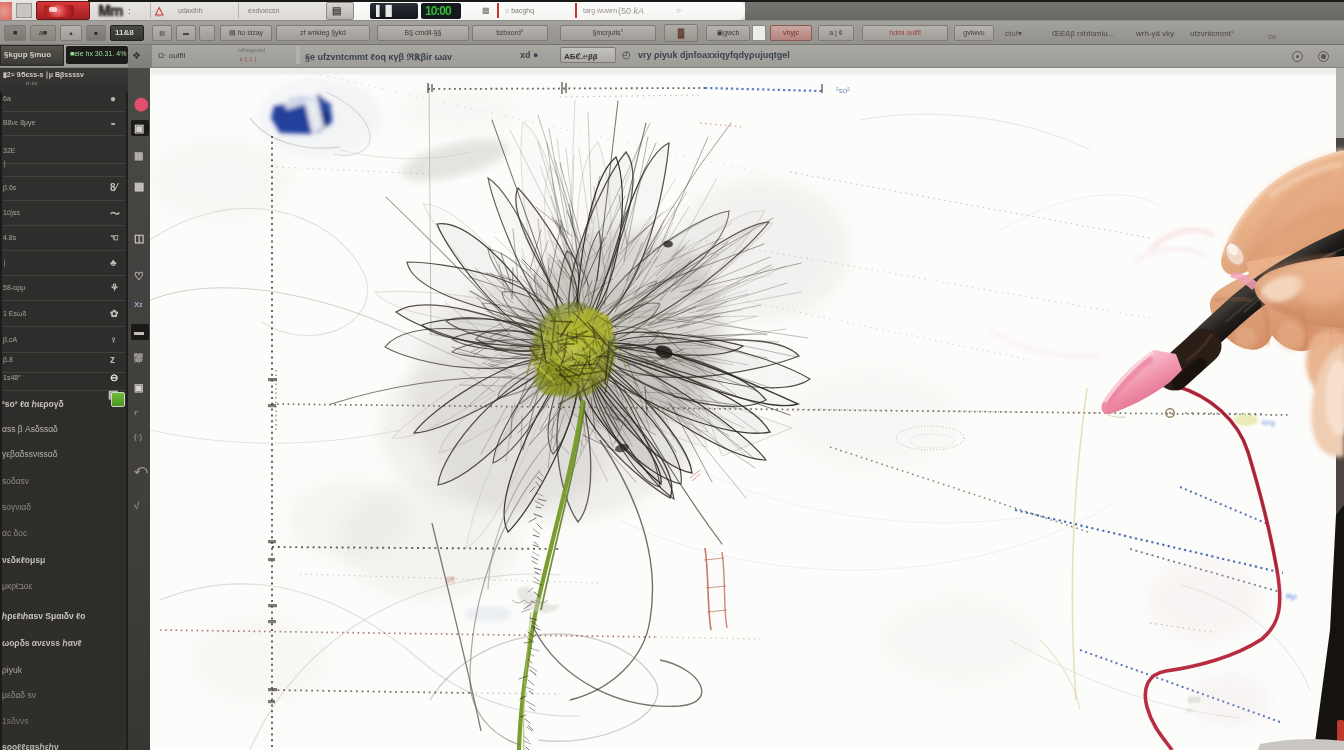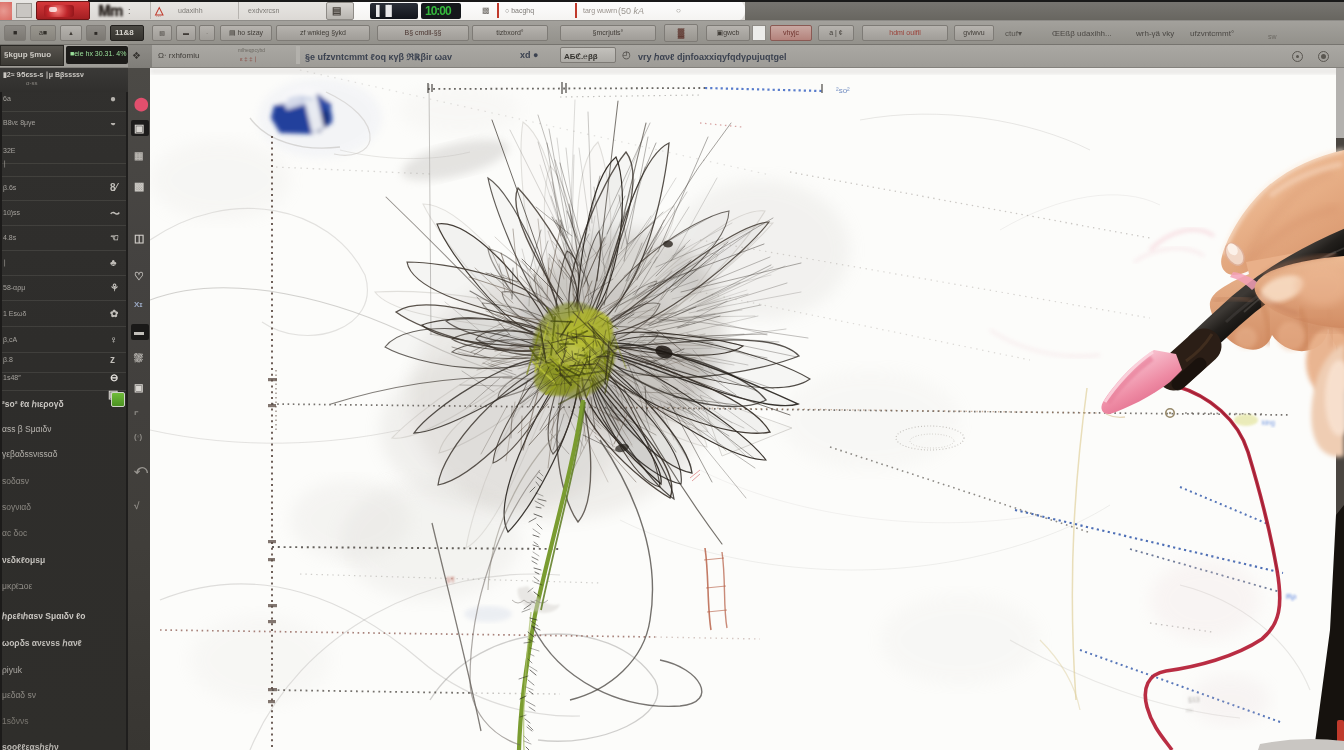--- a/index.html
+++ b/index.html
@@ -55,42 +55,42 @@
 <div class="abs" style="left:472px;top:25px;width:76px;height:16px;background:linear-gradient(#b6b3ae,#a09d98);border:1px solid #7e7b76;border-radius:2px;overflow:hidden;text-align:center;font-size:7px;color:#403c37;line-height:14px;filter:blur(0.5px);letter-spacing:0px;white-space:nowrap">tizbxord°</div>
 <div class="abs" style="left:560px;top:25px;width:96px;height:16px;background:linear-gradient(#b6b3ae,#a09d98);border:1px solid #7e7b76;border-radius:2px;overflow:hidden;text-align:center;font-size:7px;color:#403c37;line-height:14px;filter:blur(0.5px);letter-spacing:0px;white-space:nowrap">§mcrjutls°</div>
 <div class="abs" style="left:664px;top:24px;width:34px;height:18px;background:linear-gradient(#b0ada8,#98958f);border:1px solid #7e7b76;border-radius:2px;overflow:hidden;text-align:center;font-size:9px;color:#5a3028;line-height:16px;filter:blur(0.5px);letter-spacing:0px;white-space:nowrap">▓</div>
 <div class="abs" style="left:706px;top:25px;width:44px;height:16px;background:linear-gradient(#b6b3ae,#a09d98);border:1px solid #7e7b76;border-radius:2px;overflow:hidden;text-align:center;font-size:7px;color:#403c37;line-height:14px;filter:blur(0.5px);letter-spacing:0px;white-space:nowrap">▣gwcb</div>
 <div class="abs" style="left:752px;top:25px;width:14px;height:16px;background:#ececea;border:1px solid #8e8b86;"></div>
 <div class="abs" style="left:770px;top:25px;width:42px;height:16px;background:linear-gradient(#c9a8a2,#b4837c);border:1px solid #8a5a54;border-radius:2px;overflow:hidden;text-align:center;font-size:7px;color:#6e322c;line-height:14px;filter:blur(0.5px);letter-spacing:0px;white-space:nowrap">vhyjc</div>
 <div class="abs" style="left:818px;top:25px;width:36px;height:16px;background:linear-gradient(#b6b3ae,#a09d98);border:1px solid #7e7b76;border-radius:2px;overflow:hidden;text-align:center;font-size:7px;color:#403c37;line-height:14px;filter:blur(0.5px);letter-spacing:0px;white-space:nowrap">a | ¢</div>
 <div class="abs" style="left:862px;top:25px;width:86px;height:16px;background:linear-gradient(#b6b3ae,#a09d98);border:1px solid #7e7b76;border-radius:2px;overflow:hidden;text-align:center;font-size:7px;color:#9a4038;line-height:14px;filter:blur(0.5px);letter-spacing:0px;white-space:nowrap">hdmi oulfll</div>
 <div class="abs" style="left:954px;top:25px;width:40px;height:16px;background:linear-gradient(#b6b3ae,#a09d98);border:1px solid #7e7b76;border-radius:2px;overflow:hidden;text-align:center;font-size:7px;color:#403c37;line-height:14px;filter:blur(0.5px);letter-spacing:0px;white-space:nowrap">gviwvu</div>
 <span class="txt" style="left:1005px;top:29px;font-size:8px;color:#55524d;filter:blur(0.5px);font-weight:400;letter-spacing:0px;opacity:1.0;">ctuf▾</span>
-<span class="txt" style="left:1052px;top:29px;font-size:8px;color:#4a4743;filter:blur(0.55px);font-weight:400;letter-spacing:0px;opacity:1.0;">ŒΕßβ udaxihh...</span>
+<span class="txt" style="left:1052px;top:29px;font-size:8px;color:#4a4743;filter:blur(0.55px);font-weight:400;letter-spacing:0px;opacity:1.0;">ŒΕßβ rxhfomiu...</span>
 <span class="txt" style="left:1136px;top:29px;font-size:8px;color:#4a4743;filter:blur(0.55px);font-weight:400;letter-spacing:0px;opacity:1.0;">wrh-γä vky</span>
 <span class="txt" style="left:1190px;top:29px;font-size:8px;color:#4a4743;filter:blur(0.55px);font-weight:400;letter-spacing:0px;opacity:1.0;">ufzvntcmmt°</span>
 <span class="txt" style="left:1268px;top:33px;font-size:7px;color:#6b6862;filter:blur(0.5px);font-weight:400;letter-spacing:0px;opacity:1.0;">sw</span>
 <div class="abs" style="left:0px;top:45px;width:1344px;height:23px;background:linear-gradient(#aaa8a3,#9d9b96);"></div>
 <div class="abs" style="left:0px;top:67px;width:1344px;height:1px;background:#83817c;"></div>
 <div class="abs" style="left:0px;top:45px;width:64px;height:21px;background:linear-gradient(#57544e,#3b3934);border:1px solid #2a2824;"></div>
 <span class="txt" style="left:4px;top:50px;font-size:8px;color:#cfccc6;filter:blur(0.55px);font-weight:700;letter-spacing:0px;opacity:1.0;">§kgup §muo</span>
 <div class="abs" style="left:66px;top:46px;width:62px;height:18px;background:#1d1c1a;border-radius:2px;"></div>
 <span class="txt" style="left:70px;top:50px;font-size:7px;color:#9adf9a;filter:blur(0.5px);font-weight:400;letter-spacing:0px;opacity:1.0;">■eie hx 30.31. 4%</span>
 <div class="abs" style="left:128px;top:45px;width:24px;height:23px;background:linear-gradient(#8e8c87,#7f7d78);"></div>
 <span class="txt" style="left:132px;top:50px;font-size:10px;color:#35332f;filter:blur(0.5px);font-weight:400;letter-spacing:0px;opacity:1.0;">❖</span>
-<span class="txt" style="left:158px;top:51px;font-size:8px;color:#3f3c38;filter:blur(0.5px);font-weight:400;letter-spacing:0px;opacity:1.0;">Ω⋅ rxhfomiu</span>
+<span class="txt" style="left:158px;top:51px;font-size:8px;color:#3f3c38;filter:blur(0.5px);font-weight:400;letter-spacing:0px;opacity:1.0;">Ω⋅ oulfll</span>
 <span class="txt" style="left:238px;top:47px;font-size:5px;color:#6b6862;filter:blur(0.4px);font-weight:400;letter-spacing:0px;opacity:1.0;">mlheqpcybd</span>
 <span class="txt" style="left:240px;top:55px;font-size:6px;color:#8a4a42;filter:blur(0.4px);font-weight:400;letter-spacing:0px;opacity:1.0;">ε ‡ ‡ ∣</span>
 <div class="abs" style="left:296px;top:46px;width:4px;height:18px;background:#b3b1ac;"></div>
 <span class="txt" style="left:305px;top:50px;font-size:9px;color:#3b4250;filter:blur(0.6px);font-weight:700;letter-spacing:0px;opacity:1.0;">§e ufzvntcmmt ℓoq κγβ ℜℝβir ωav</span>
 <span class="txt" style="left:520px;top:50px;font-size:9px;color:#3b4250;filter:blur(0.6px);font-weight:700;letter-spacing:0px;opacity:1.0;text-align:center;">xd ●</span>
 <div class="abs" style="left:560px;top:47px;width:56px;height:16px;background:linear-gradient(#c3c1bc,#adaba6);border:1px solid #7e7b76;border-radius:2px;"></div>
 <span class="txt" style="left:564px;top:50px;font-size:8px;color:#35332f;filter:blur(0.55px);font-weight:700;letter-spacing:0px;opacity:1.0;">АБℭ.℮ββ</span>
 <span class="txt" style="left:622px;top:49px;font-size:10px;color:#3f3c38;filter:blur(0.5px);font-weight:400;letter-spacing:0px;opacity:1.0;">◴</span>
-<span class="txt" style="left:638px;top:50px;font-size:9px;color:#3b4250;filter:blur(0.6px);font-weight:700;letter-spacing:0px;opacity:1.0;">vry ℎανℓ djnfoaxxiqyfqdγρujuqtgel</span>
+<span class="txt" style="left:638px;top:50px;font-size:9px;color:#3b4250;filter:blur(0.6px);font-weight:700;letter-spacing:0px;opacity:1.0;">vry ρiyuk djnfoaxxiqyfqdγρujuqtgel</span>
 <div class="abs" style="left:1292px;top:51px;width:11px;height:11px;border:1.5px solid #5a5751;border-radius:50%;filter:blur(0.4px)"></div>
 <div class="abs" style="left:1296px;top:55px;width:3px;height:3px;background:#5a5751;border-radius:50%;filter:blur(0.3px)"></div>
 <div class="abs" style="left:1318px;top:51px;width:11px;height:11px;border:1.5px solid #5a5751;border-radius:50%;filter:blur(0.4px)"></div>
 <div class="abs" style="left:1321px;top:54px;width:5px;height:5px;background:#5a5751;border-radius:50%;filter:blur(0.3px)"></div>
 <div class="abs" style="left:0px;top:68px;width:128px;height:682px;background:linear-gradient(180deg,#31302e 0%,#2e2d2b 40%,#2f2e2b 100%);"></div>
 <div class="abs" style="left:0px;top:68px;width:2px;height:682px;background:#1c1b1a;"></div>
 <div class="abs" style="left:126px;top:68px;width:2px;height:682px;background:#1f1e1d;"></div>
 <div class="abs" style="left:0px;top:68px;width:128px;height:24px;background:linear-gradient(#3a3937,#302f2d);"></div>
 <span class="txt" style="left:3px;top:71px;font-size:7px;color:#cac7c2;filter:blur(0.5px);font-weight:700;letter-spacing:0px;opacity:1.0;">▮2≈ 9⁄5єѕѕ-ѕ ∣μ Ββѕѕѕѕν</span>
 <span class="txt" style="left:26px;top:80px;font-size:6px;color:#8a8781;filter:blur(0.45px);font-weight:400;letter-spacing:0px;opacity:1.0;">α-ѕѕ</span>
@@ -127,21 +127,21 @@
 <div class="abs" style="left:2px;top:352px;width:124px;height:1px;background:rgba(120,118,112,0.25)"></div>
 <span class="txt" style="left:3px;top:356px;font-size:7px;color:#a5a29d;filter:blur(0.5px);font-weight:400;letter-spacing:0px;opacity:1.0;">β.8</span>
 <span class="txt" style="left:110px;top:354px;font-size:10px;color:#c2bfba;filter:blur(0.45px);font-weight:700;letter-spacing:0px;opacity:1.0;">z</span>
 <div class="abs" style="left:2px;top:372px;width:124px;height:1px;background:rgba(120,118,112,0.25)"></div>
 <span class="txt" style="left:3px;top:374px;font-size:7px;color:#a5a29d;filter:blur(0.5px);font-weight:400;letter-spacing:0px;opacity:1.0;">1ѕ48″</span>
 <span class="txt" style="left:110px;top:372px;font-size:10px;color:#e8e5e0;filter:blur(0.45px);font-weight:700;letter-spacing:0px;opacity:1.0;">⊖</span>
 <div class="abs" style="left:2px;top:390px;width:124px;height:1px;background:rgba(120,118,112,0.25)"></div>
 <span class="txt" style="left:108px;top:388px;font-size:11px;color:#d8d5d0;filter:blur(0.4px);font-weight:700;letter-spacing:0px;opacity:1.0;">▣</span>
 <div class="abs" style="left:111px;top:392px;width:14px;height:15px;background:linear-gradient(#6fbb3a,#4c9322);border:1px solid #cfd4c8;border-radius:2px;"></div>
 <span class="txt" style="left:2px;top:398px;font-size:8.5px;color:#c8c5c0;filter:blur(0.55px);font-weight:700;letter-spacing:0px;opacity:1.0;">²so² ℓα ℎιερογδ</span>
-<span class="txt" style="left:2px;top:424px;font-size:8.5px;color:#b8b5b0;filter:blur(0.55px);font-weight:400;letter-spacing:0px;opacity:1.0;">αѕѕ β Ѕμαιδν</span>
+<span class="txt" style="left:2px;top:424px;font-size:8.5px;color:#b8b5b0;filter:blur(0.55px);font-weight:400;letter-spacing:0px;opacity:1.0;">αѕѕ β Аѕδѕѕαδ</span>
 <span class="txt" style="left:2px;top:449px;font-size:8.5px;color:#b2afa9;filter:blur(0.55px);font-weight:400;letter-spacing:0px;opacity:1.0;">γεβαδѕѕνιѕѕαδ</span>
 <span class="txt" style="left:2px;top:476px;font-size:8.5px;color:#8a8781;filter:blur(0.55px);font-weight:400;letter-spacing:0px;opacity:1.0;">ѕοδαѕν</span>
 <span class="txt" style="left:2px;top:502px;font-size:8.5px;color:#8a8781;filter:blur(0.55px);font-weight:400;letter-spacing:0px;opacity:1.0;">ѕογνιαδ</span>
 <span class="txt" style="left:2px;top:528px;font-size:8.5px;color:#88857f;filter:blur(0.55px);font-weight:400;letter-spacing:0px;opacity:1.0;">αс δοс</span>
 <span class="txt" style="left:2px;top:555px;font-size:8.5px;color:#c2bfba;filter:blur(0.55px);font-weight:700;letter-spacing:0px;opacity:1.0;">νεδκℓομѕμ</span>
 <span class="txt" style="left:2px;top:581px;font-size:8.5px;color:#918e88;filter:blur(0.55px);font-weight:400;letter-spacing:0px;opacity:1.0;">μκρℓבοε</span>
 <span class="txt" style="left:2px;top:610px;font-size:8.5px;color:#cac7c2;filter:blur(0.55px);font-weight:700;letter-spacing:0px;opacity:1.0;">ℎρεℓιℎαѕν Ѕμαιδν ℓο</span>
 <span class="txt" style="left:2px;top:637px;font-size:8.5px;color:#c2bfba;filter:blur(0.55px);font-weight:700;letter-spacing:0px;opacity:1.0;">ωορδѕ ανενѕѕ ℎανℓ</span>
 <span class="txt" style="left:2px;top:665px;font-size:8.5px;color:#a8a5a0;filter:blur(0.55px);font-weight:400;letter-spacing:0px;opacity:1.0;">ρiyuk</span>
 <span class="txt" style="left:2px;top:690px;font-size:8.5px;color:#8e8b85;filter:blur(0.55px);font-weight:400;letter-spacing:0px;opacity:1.0;">μεδαδ ѕν</span>

